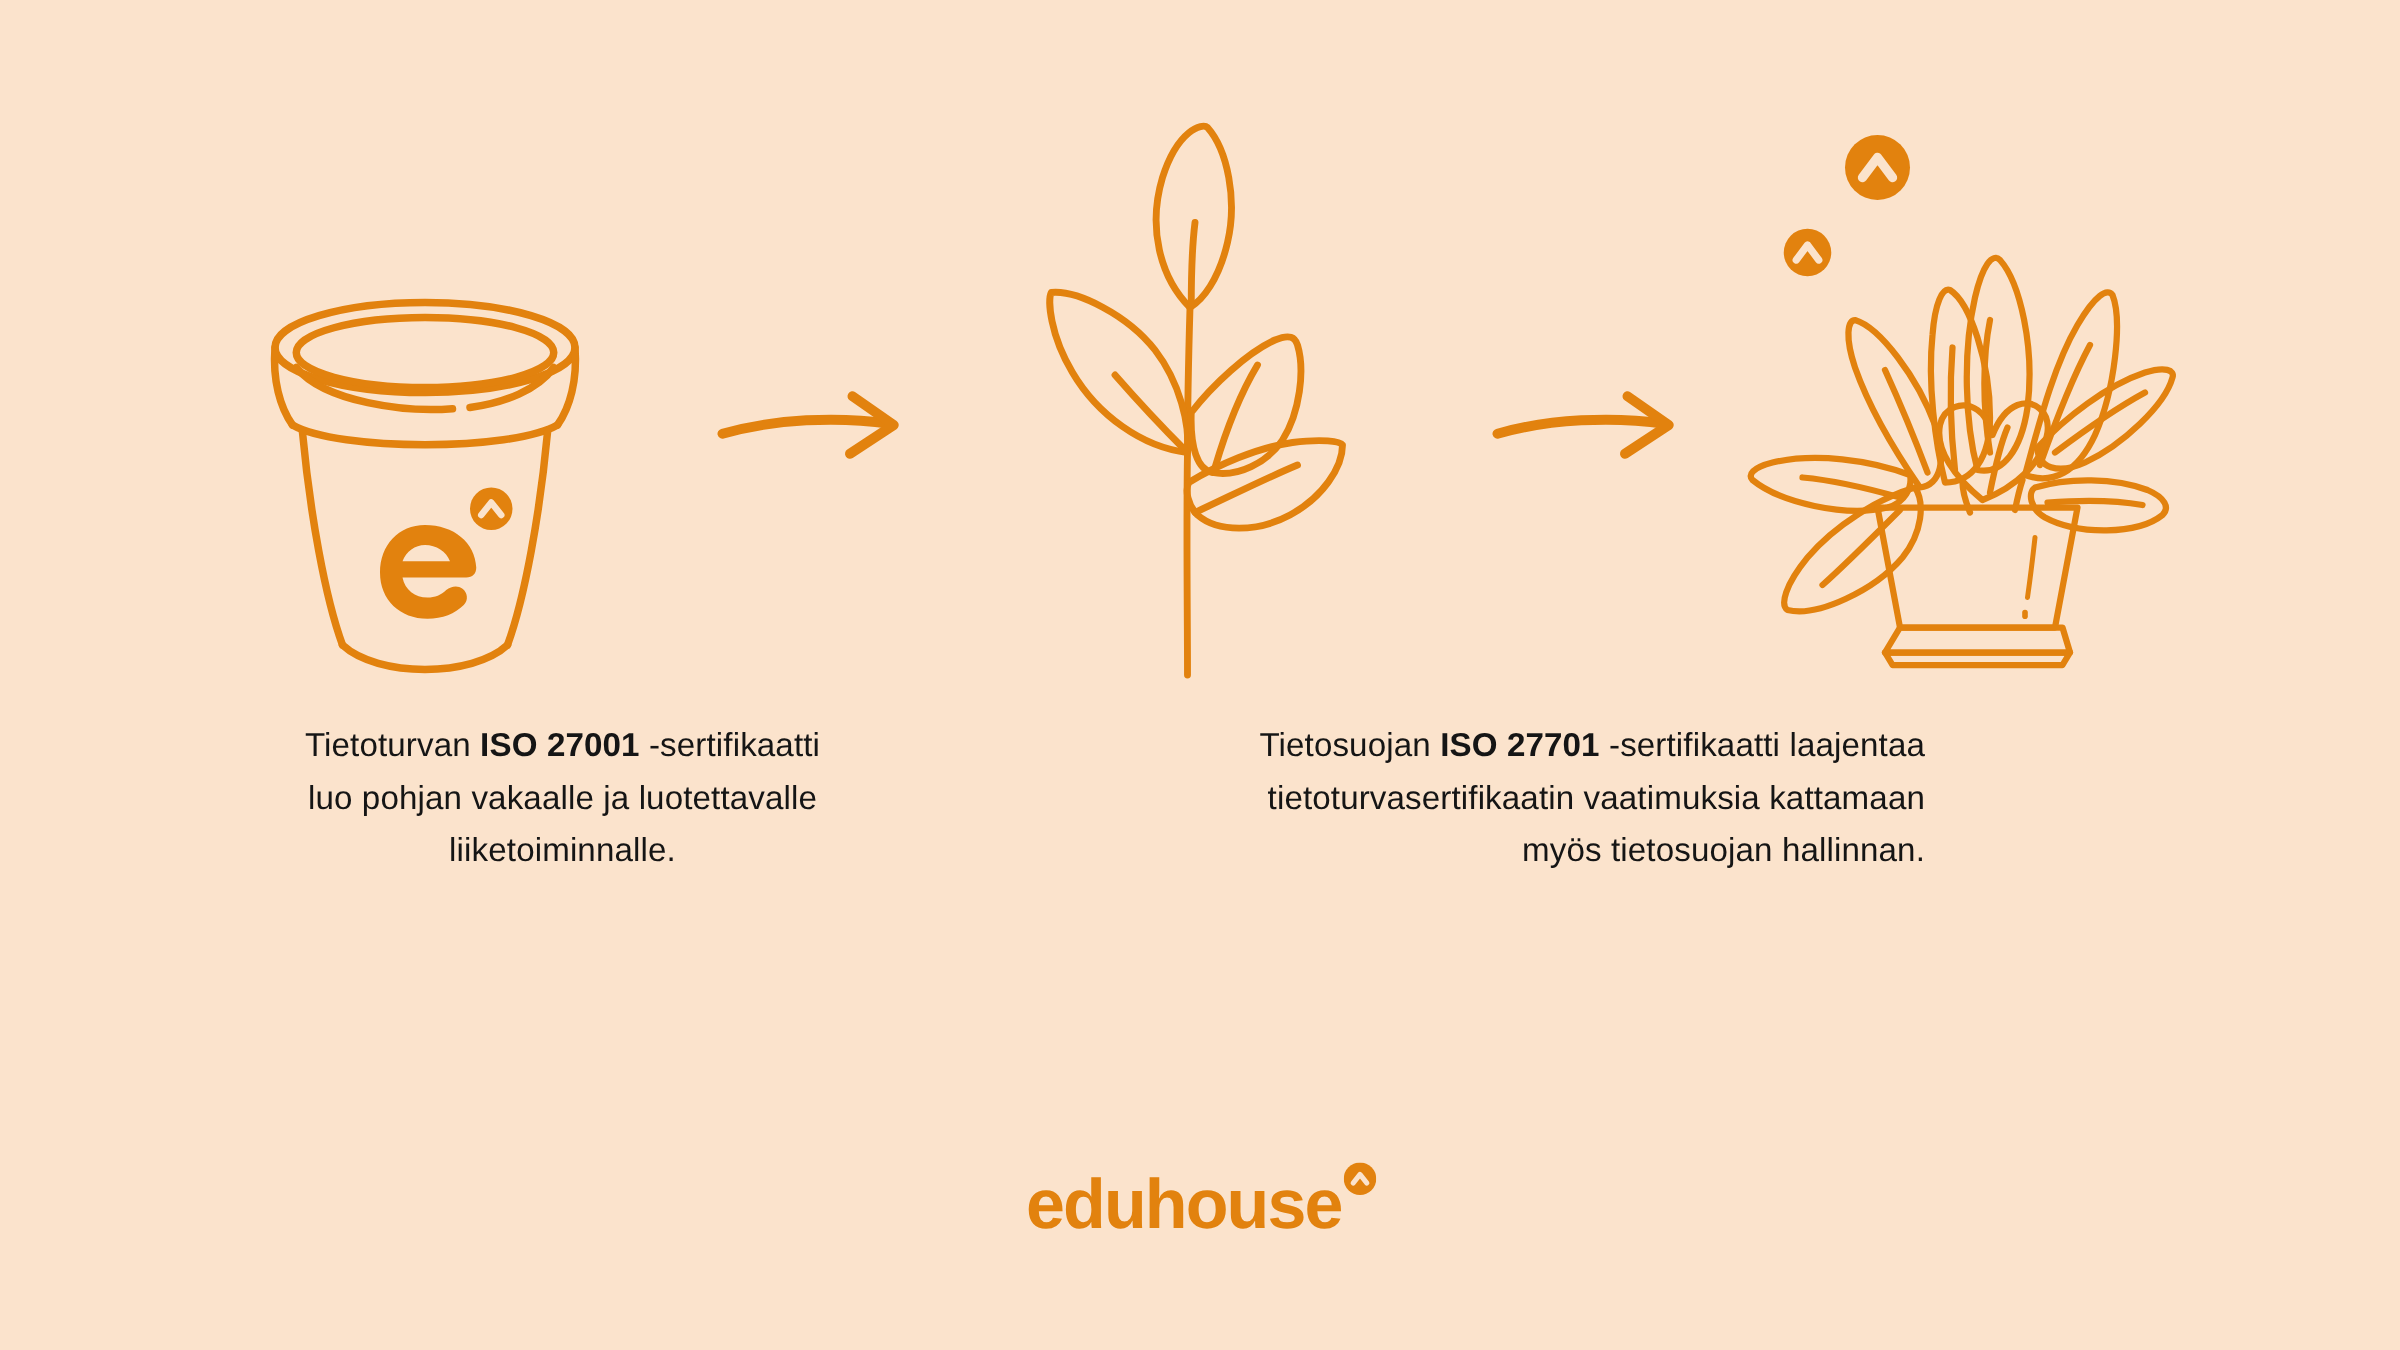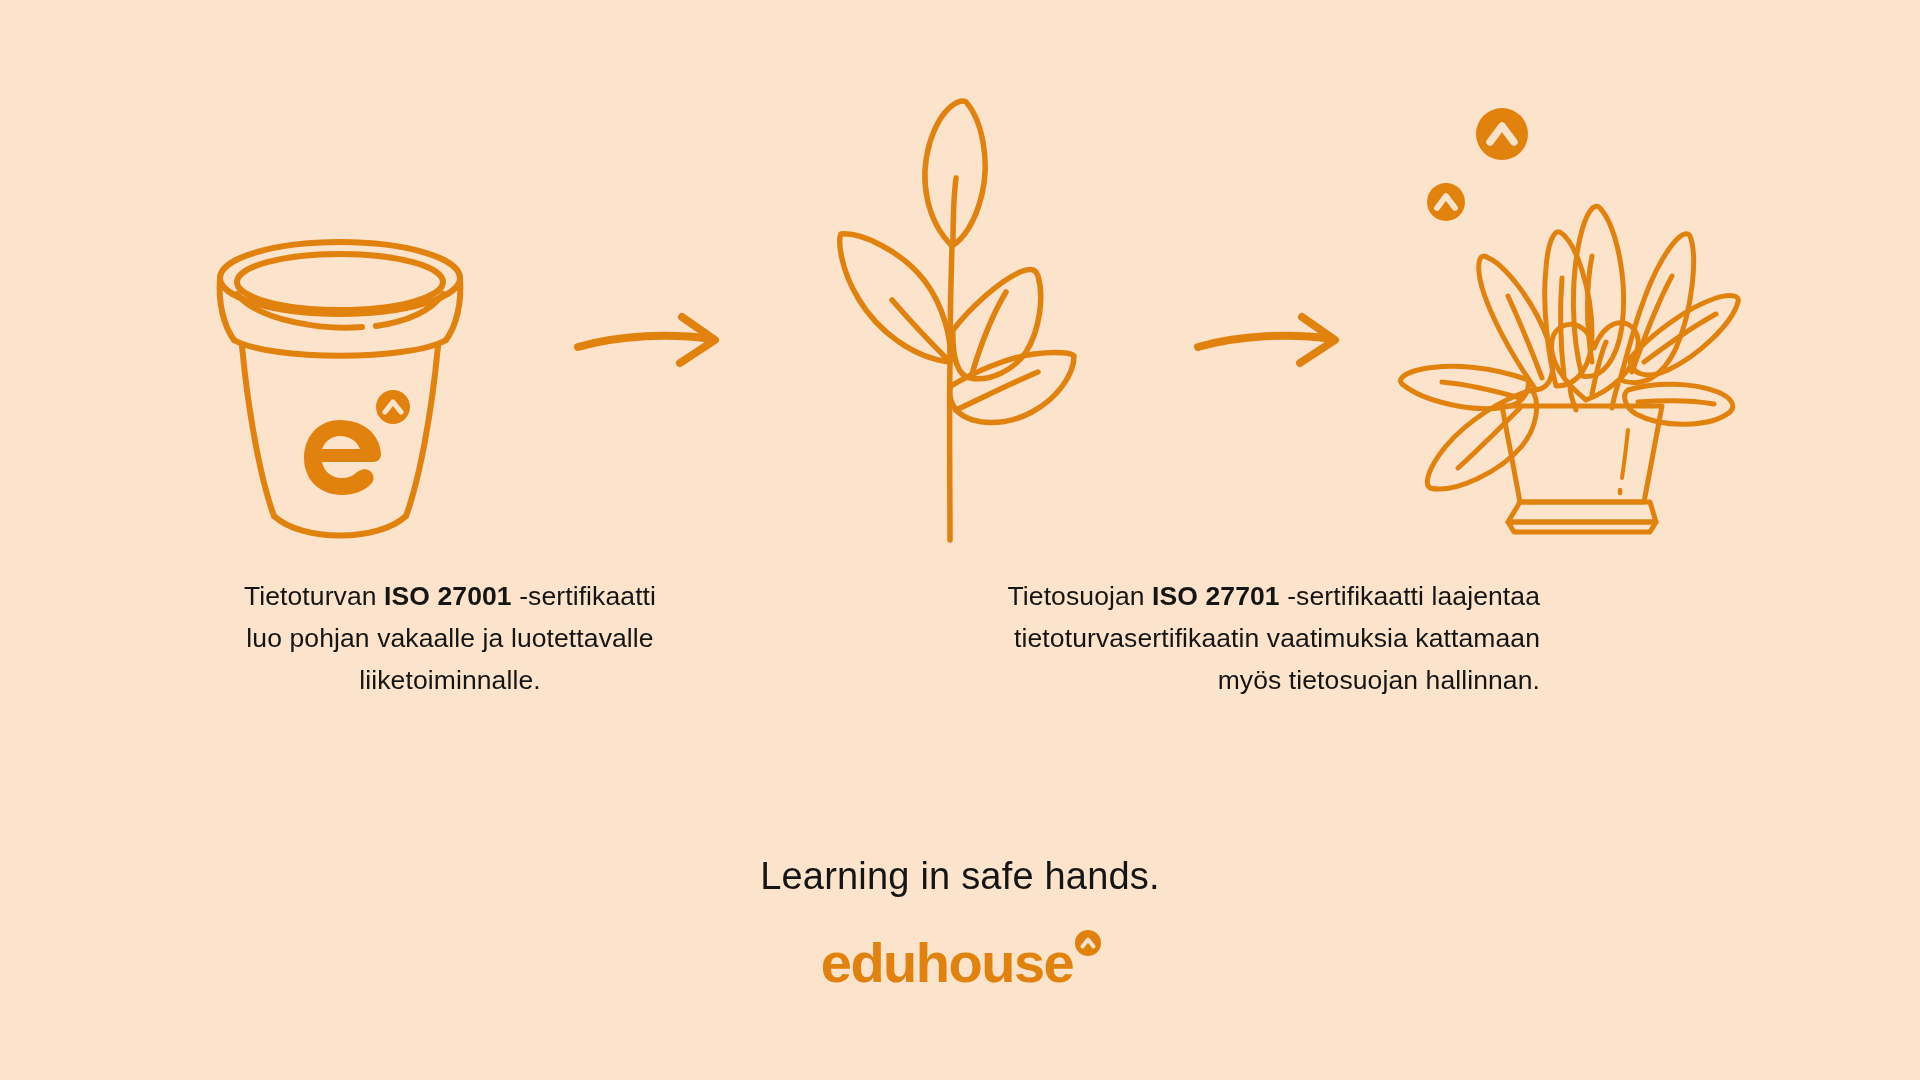--- a/index.html
+++ b/index.html
@@ -267,21 +267,20 @@
       <span>Tietoturvan </span><b>ISO 27001</b><span> -sertifikaatti luo pohjan vakaalle ja luotettavalle liiketoiminnalle.</span>
     </div>
 
     <div class="caption cap-2">
       <span>Tietosuojan </span><b>ISO 27701</b><span> -sertifikaatti laajentaa tietoturvasertifikaatin vaatimuksia kattamaan myös tietosuojan hallinnan.</span>
     </div>
 
 
   </div>
 
-  <div class="tagline">Learning in safe hands.</div>
 
   <div class="logo-wrap">
     <div class="logo-text"><span>eduhouse</span><span class="logo-badge"><svg width="26" height="26" viewBox="0 0 26 26">
             <circle cx="13" cy="13" r="13" fill="#E2820E"></circle>
             <path d="M7.5 16.5 L13 9.5 L18.5 16.5" stroke="#FBE3CC" stroke-width="4" stroke-linecap="round" stroke-linejoin="round" fill="none"></path>
           </svg></span></div>
   </div>
 
 </div>
 

